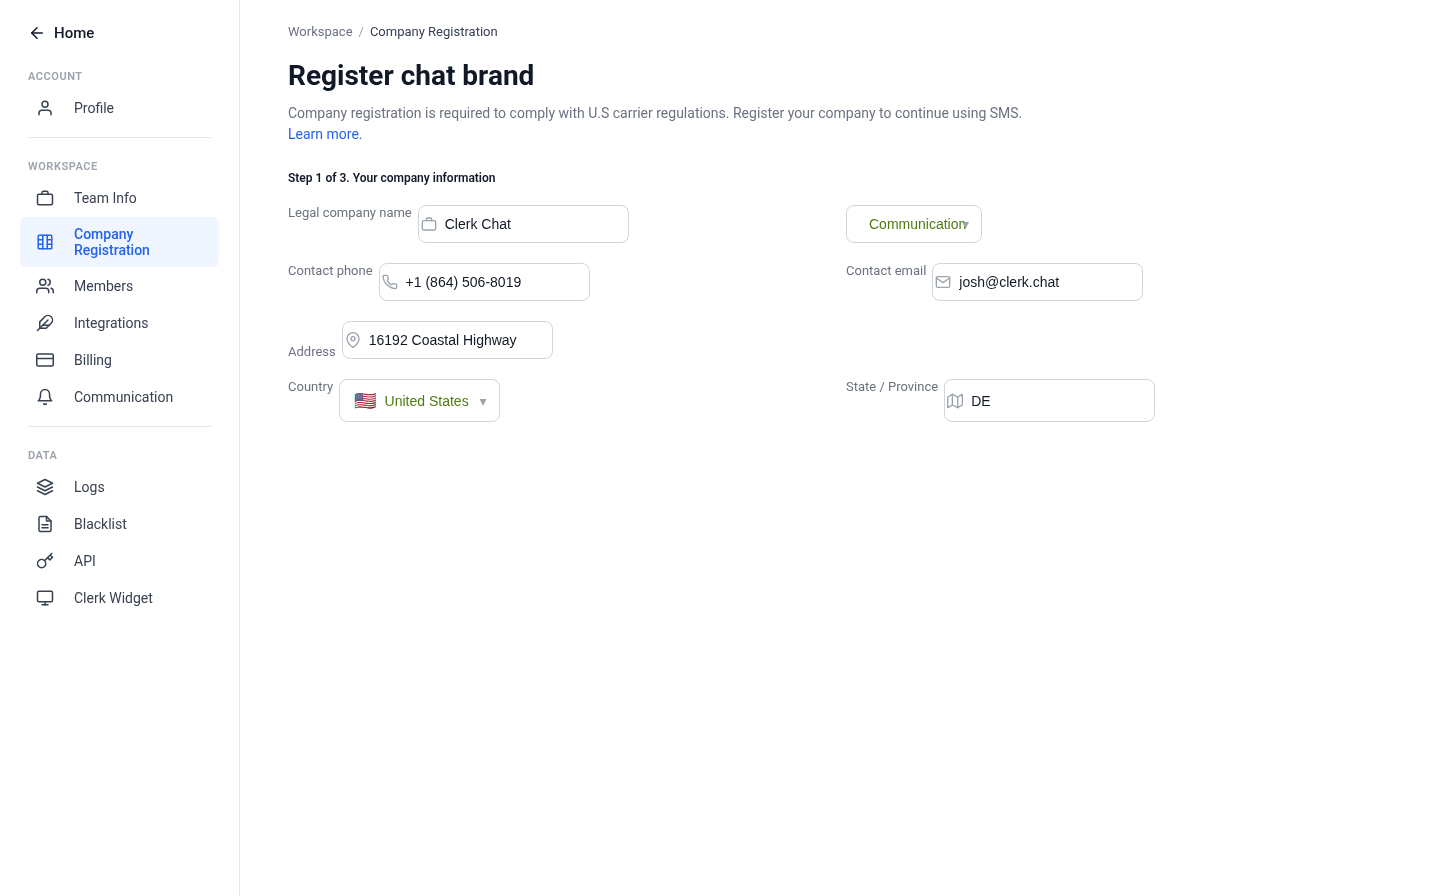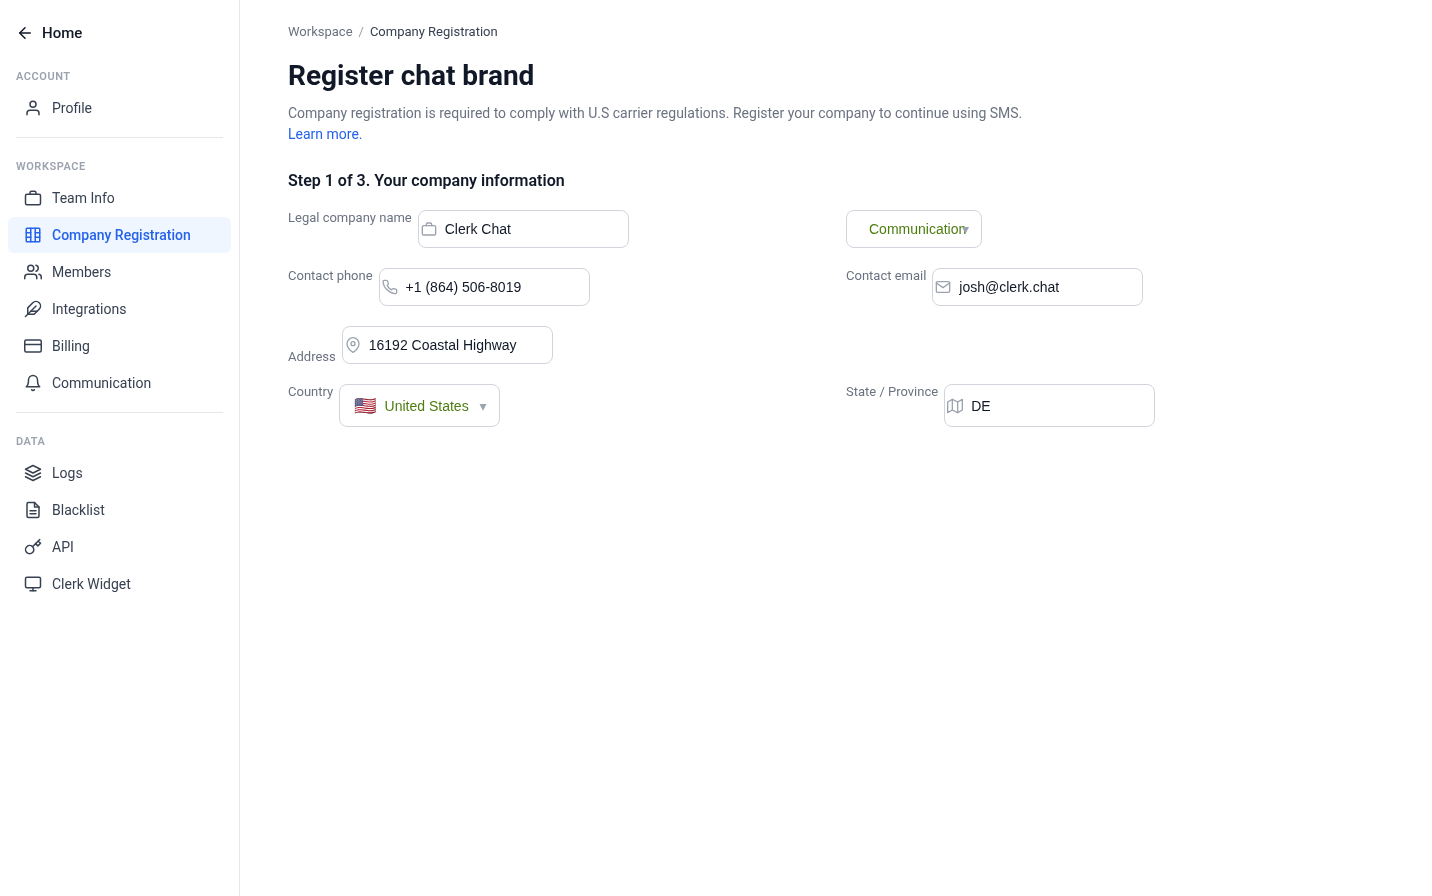--- a/index.html
+++ b/index.html
@@ -6,21 +6,21 @@
     body { font-family: -apple-system, BlinkMacSystemFont, 'Segoe UI', Roboto, sans-serif; background: #fff; display: flex; height: 896px; width: 1432px; overflow: hidden; }
 
     
     .sidebar {
       width: 240px;
       min-width: 240px;
       background: #fff;
       border-right: 1px solid #e5e7eb;
       display: flex;
       flex-direction: column;
-      padding: 16px 0;
+      padding: 16px 12px;
       height: 100%;
     }
     .sidebar-home {
       display: flex;
       align-items: center;
       gap: 8px;
       padding: 8px 16px 16px 16px;
       cursor: pointer;
       font-size: 15px;
       font-weight: 500;
@@ -31,21 +31,21 @@
       font-size: 11px;
       font-weight: 600;
       color: #9ca3af;
       text-transform: uppercase;
       letter-spacing: 0.05em;
       padding: 12px 16px 6px 16px;
     }
     .sidebar-item {
       display: flex;
       align-items: center;
-      gap: 10px;
+      gap: 20px;
       padding: 9px 16px;
       font-size: 14px;
       color: #374151;
       cursor: pointer;
       border-radius: 6px;
       margin: 1px 8px;
     }
     .sidebar-item.active {
       background: #eff6ff;
       color: #2563eb;
@@ -82,21 +82,21 @@
       color: #111827;
       margin-bottom: 10px;
     }
     .page-desc {
       font-size: 14px;
       color: #6b7280;
       line-height: 1.6;
     }
     .learn-more { color: #2563eb; cursor: pointer; text-decoration: none; font-size: 14px; }
     .step-title {
-      font-size: 16px;
+      font-size: 12px;
       font-weight: 600;
       color: #111827;
       margin: 28px 0 20px 0;
     }
 
     
     .form-grid {
       display: grid;
       grid-template-columns: 1fr 1fr;
       gap: 20px;

